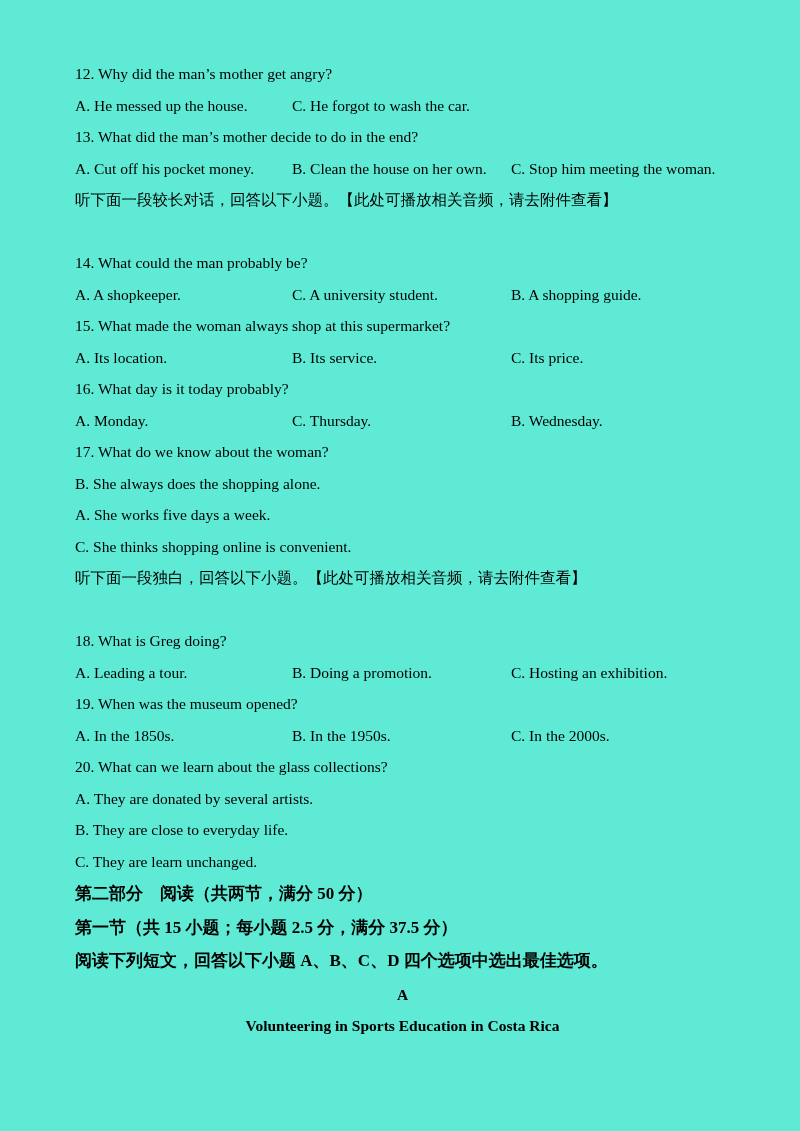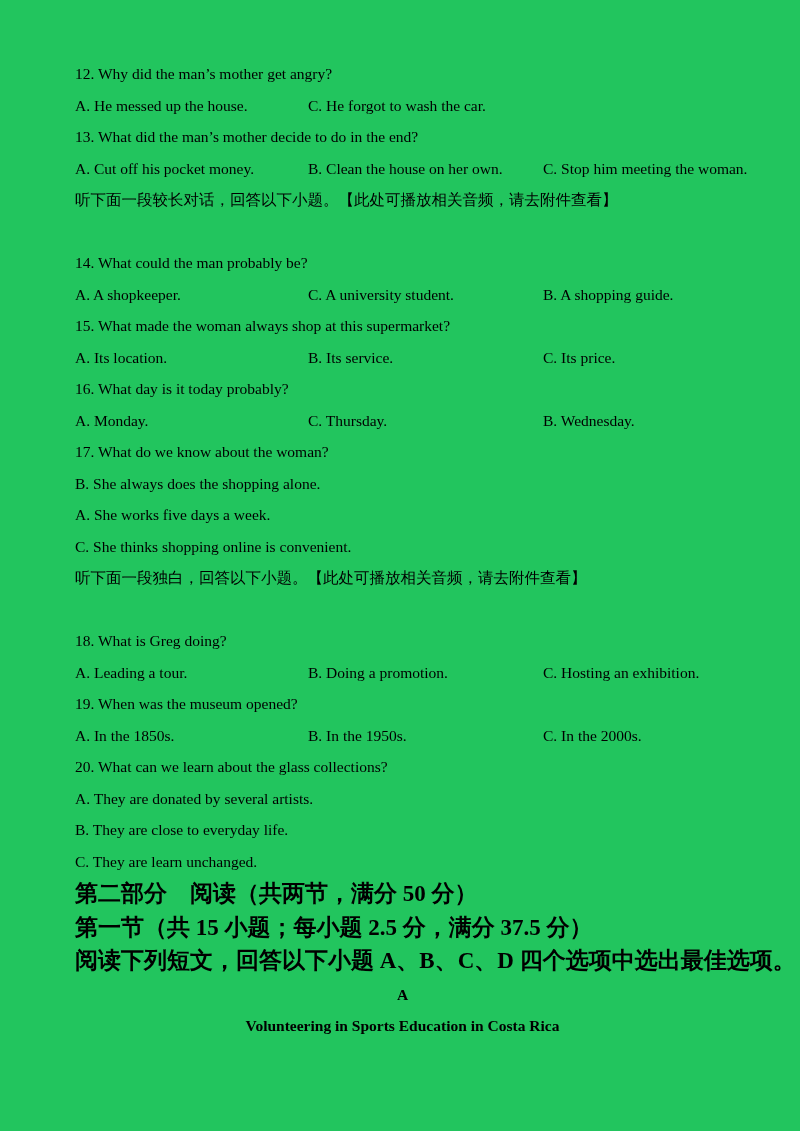--- a/index.html
+++ b/index.html
@@ -5,48 +5,47 @@
   html, body {
     margin: 0;
     padding: 0;
     background: #ffffff;
   }
   .page {
     position: relative;
     width: 800px;
     height: 1131px;
     margin: 0 auto;
-    background: #22c55e;
+    background: #5eead4;
     color: #000000;
     font-family: "Liberation Serif", "DejaVu Serif", serif;
     font-size: 15.5px;
     overflow: hidden;
     box-sizing: border-box;
     padding: 58px 70px 8px 75px;
   }
   .line {
     line-height: 31.5px;
     height: 31.5px;
     white-space: nowrap;
   }
   .opts {
     display: grid;
     grid-template-columns: 217px 219px 1fr;
-    gap: 16px;
   }
   .opt {
     display: block;
     white-space: nowrap;
   }
   .spacer {
     height: 31.5px;
   }
   .bold {
     font-weight: bold;
-    font-size: 23px;
+    font-size: 17px;
     line-height: 33.5px;
     height: 33.5px;
   }
   .center {
     text-align: center;
     font-weight: bold;
     line-height: 28px;
     height: 28px;
     margin-top: 3px;
   }

